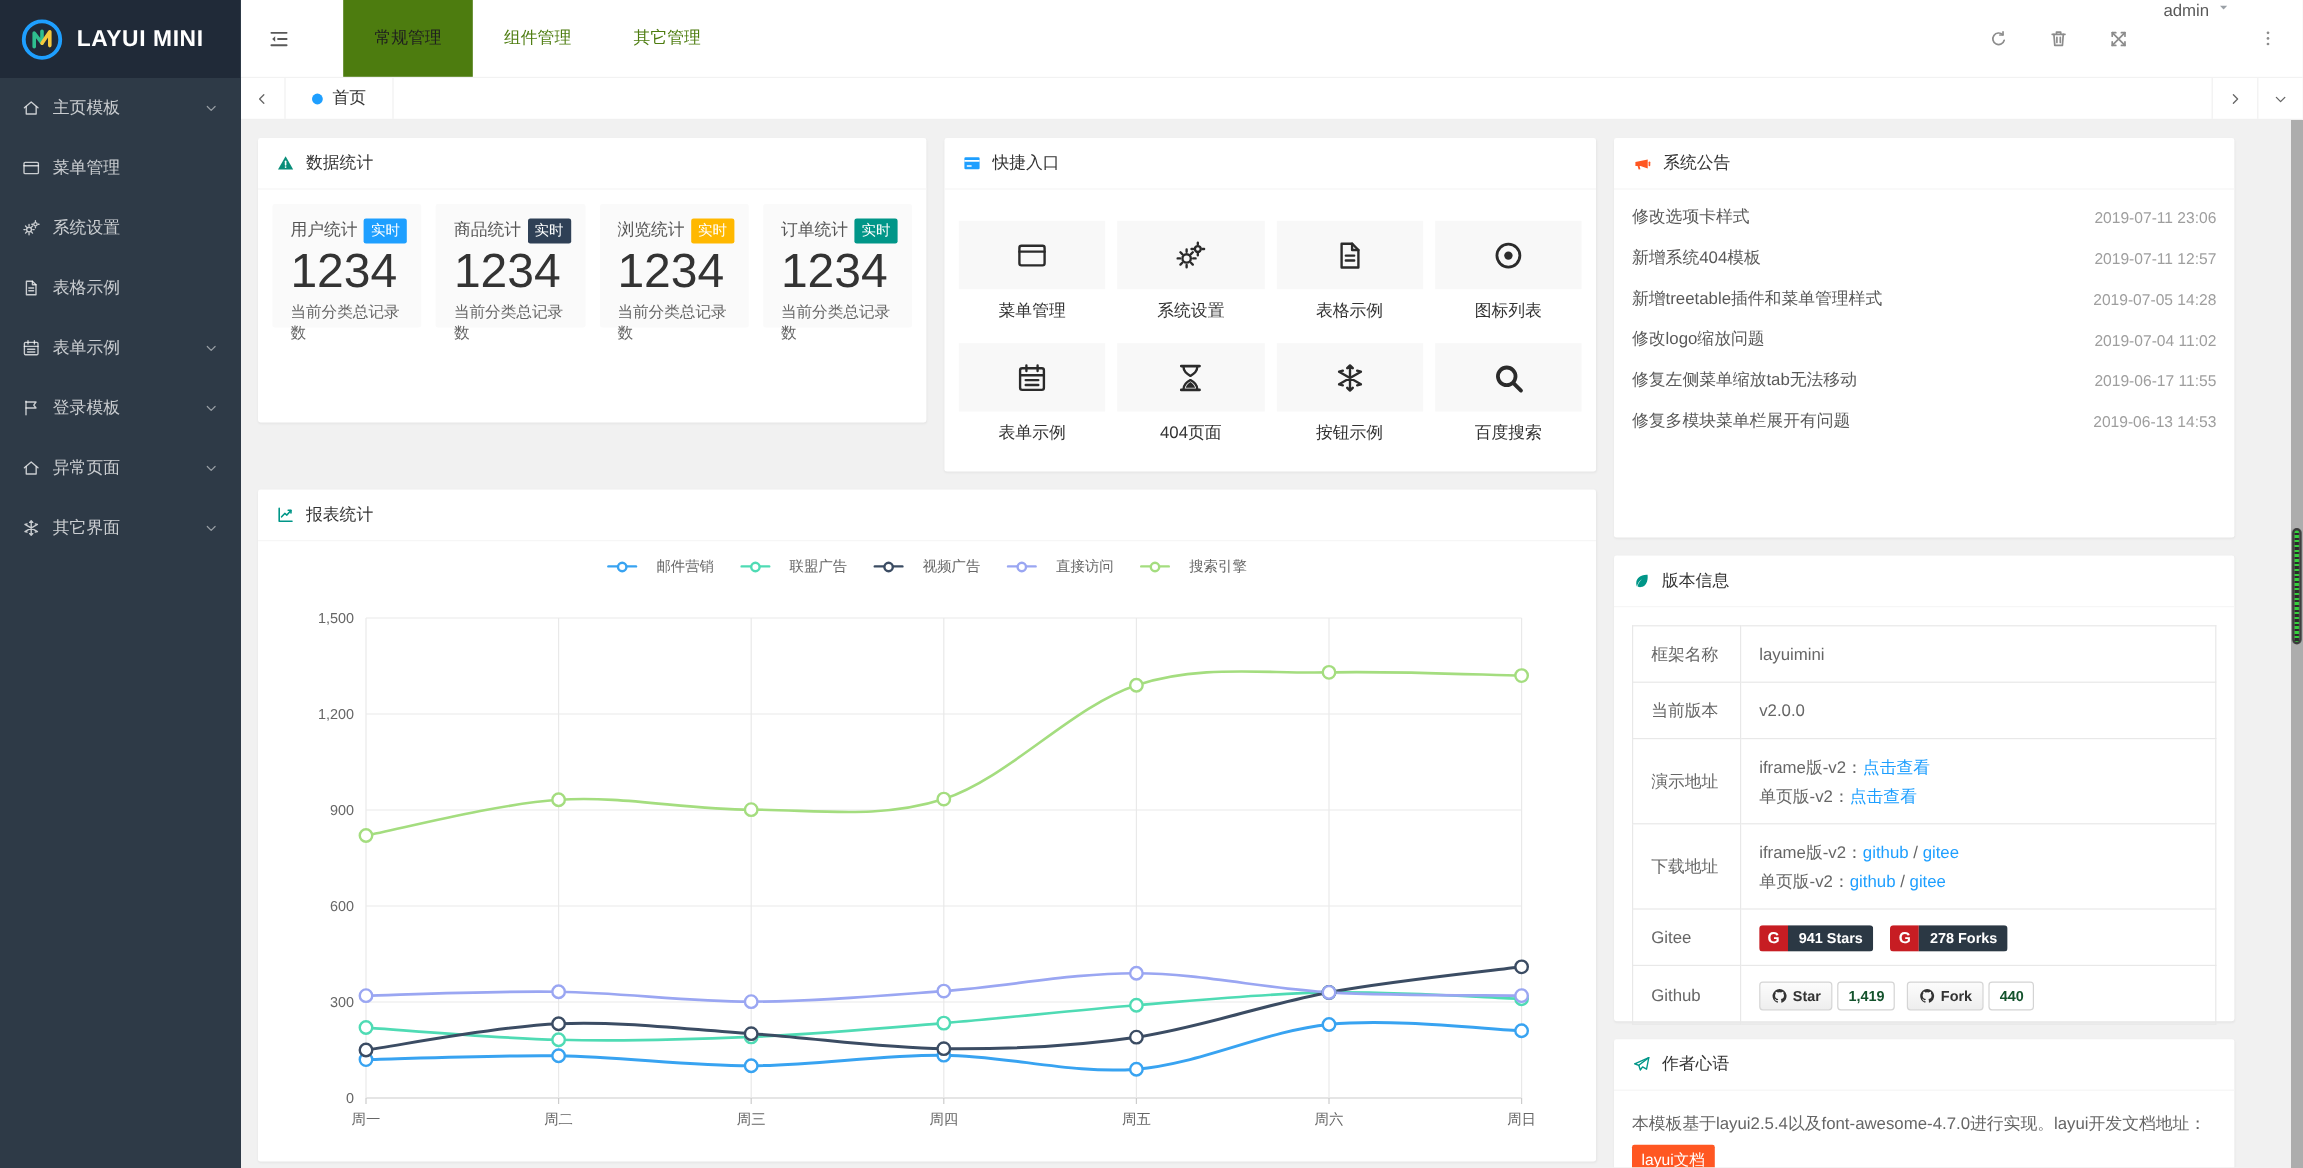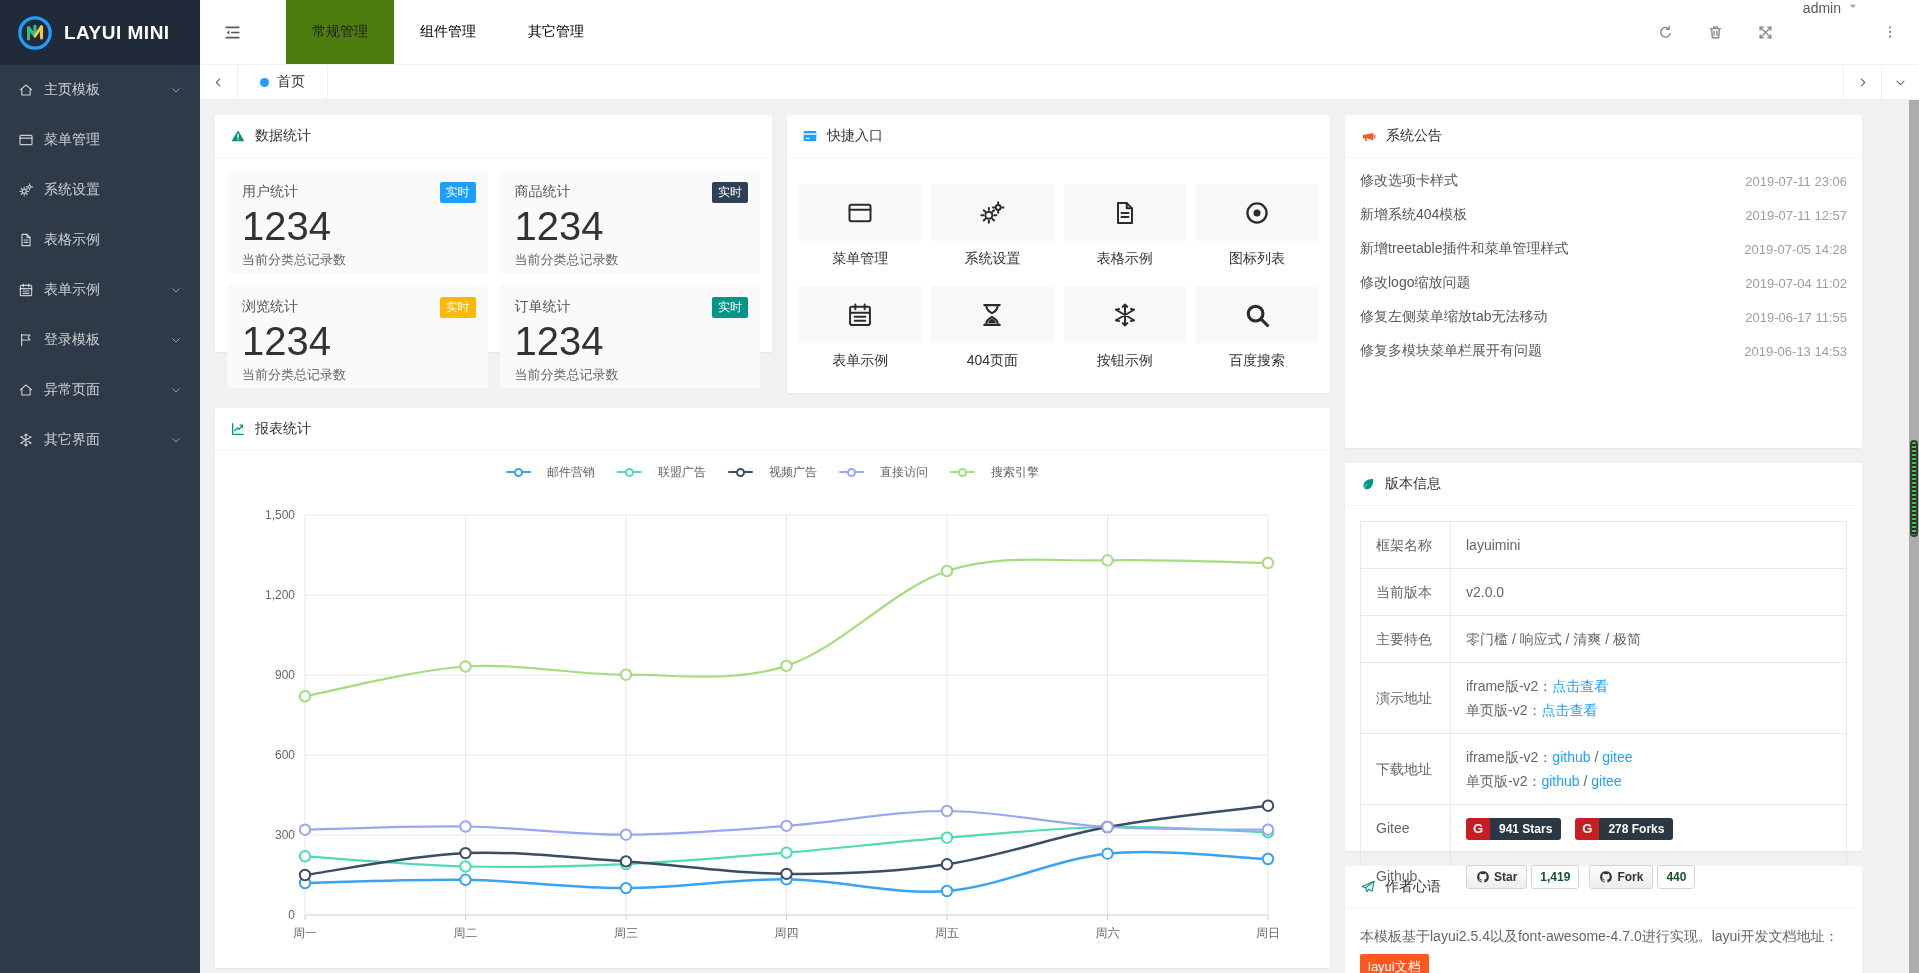--- a/index.html
+++ b/index.html
@@ -17,21 +17,21 @@
 .menu{list-style:none}
 .menu li{height:50px;display:flex;align-items:center;padding:0 18px;color:rgba(255,255,255,.75);cursor:pointer}
 .menu .mi{width:26px;display:flex}
 .menu .mchev{margin-left:auto;color:rgba(255,255,255,.5)}
 
 
 .main{margin-left:200px;height:100%}
 .topbar{height:65px;background:#fff;display:flex;align-items:center;border-bottom:1px solid #f2f2f2}
 .tg-btn{width:64px;height:100%;display:flex;align-items:center;justify-content:center;color:#595959;cursor:pointer}
 .htabs{display:flex;height:100%;margin-left:22px}
-.htab{height:100%;display:flex;align-items:center;padding:0 26px;color:#000000;cursor:pointer}
+.htab{height:100%;display:flex;align-items:center;padding:0 26px;color:#4d7c0f;cursor:pointer}
 .htab.active{background:#4d7c0f;color:#1f1f1f}
 .top-right{margin-left:auto;display:flex;align-items:center;height:100%;padding-right:10px}
 .top-ico{width:50px;height:100%;display:flex;align-items:center;justify-content:center;color:#8c8c8c;cursor:pointer}
 .user{display:flex;align-items:flex-start;gap:6px;color:#595959;padding:0 12px;cursor:pointer;height:100%}
 
 
 .tagbar{height:35px;background:#fff;display:flex;border-bottom:1px solid #f0f0f0}
 .tag-nav{width:38px;display:flex;align-items:center;justify-content:center;color:#666;cursor:pointer}
 .tag-nav.l{border-right:1px solid #f0f0f0}
 .tag-nav.r{border-left:1px solid #f0f0f0}
@@ -41,21 +41,21 @@
 
 
 .content{height:873px;padding:15px 57px 0 15px;overflow:hidden;display:flex;gap:15px}
 .col-left{width:1115px}
 .col-right{width:517px}
 .card{background:#fff;border-radius:2px;box-shadow:0 1px 2px rgba(0,0,0,.05)}
 .card-h{height:43px;display:flex;align-items:center;gap:9px;padding:0 15px;border-bottom:1px solid #f6f6f6;color:#333}
 .row2{display:flex;gap:15px;margin-bottom:15px}
 .stats-card{width:557px;height:237px}
 .quick-card{flex:1;height:278px}
-.stats-body{padding:12px;display:grid;grid-template-columns:1fr 1fr;gap:12px}
+.stats-body{padding:12px;display:grid;grid-template-columns:1fr 1fr 1fr 1fr;gap:12px}
 .stat{position:relative;background:#fafafa;border-radius:2px;padding:13px 15px;height:103px}
 .stat .t{color:#555}
 .stat .v{font-size:40px;color:#333;margin-top:2px;line-height:1.15}
 .stat .c{color:#666;font-size:13px;margin-top:2px}
 .stat .b{position:absolute;top:12px;right:12px;color:#fff;font-size:12px;padding:2px 6px;border-radius:2px}
 .quick-body{padding:26px 12px 0;display:grid;grid-template-columns:repeat(4,1fr);gap:18px 10px}
 .qitem{text-align:center;cursor:pointer}
 .qbox{height:57px;background:#f8f8f8;display:flex;align-items:center;justify-content:center;color:#2b2b2b}
 .qlabel{margin-top:9px;color:#333}
 .report-card{height:560px}
@@ -637,24 +637,20 @@
               <tbody id="verBody">
                 <tr>
                   <td class="lbl">框架名称</td>
                   <td>layuimini</td>
                 </tr>
                 <tr>
                   <td class="lbl">当前版本</td>
                   <td>v2.0.0</td>
                 </tr>
                 <tr>
-                  <td class="lbl">主要特色</td>
-                  <td>零门槛 / 响应式 / 清爽 / 极简</td>
-                </tr>
-                <tr>
                   <td class="lbl">演示地址</td>
                   <td>
                     <div><span>iframe版-v2：</span><span class="lnk">点击查看</span></div>
                     <div><span>单页版-v2：</span><span class="lnk">点击查看</span></div>
                   </td>
                 </tr>
                 <tr>
                   <td class="lbl">下载地址</td>
                   <td>
                     <div><span>iframe版-v2：</span><span class="lnk">github</span><span> / </span><span class="lnk">gitee</span></div>

